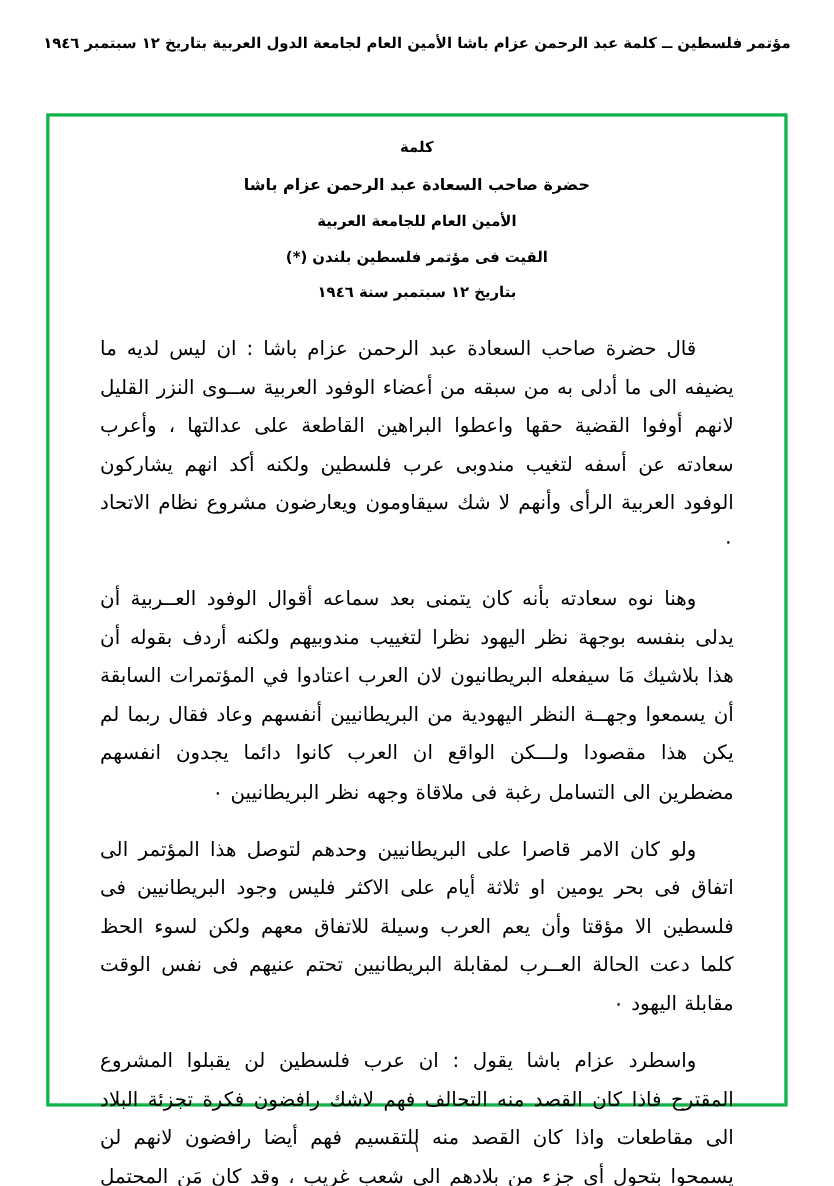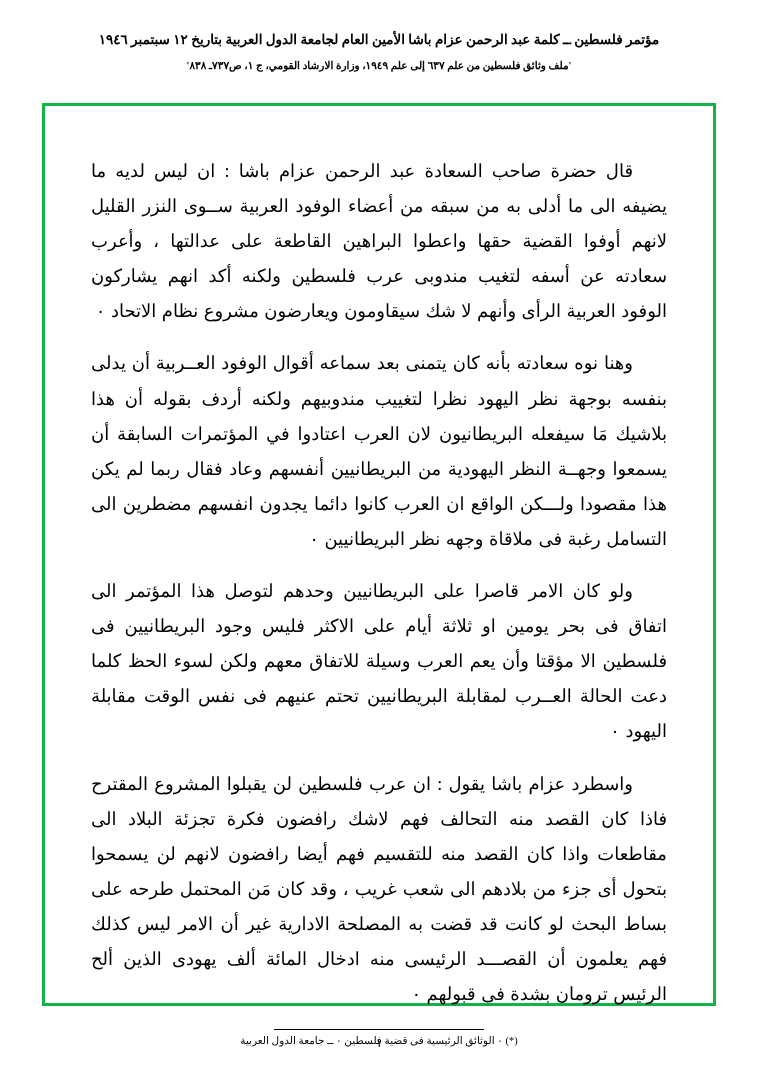--- a/index.html
+++ b/index.html
@@ -15,21 +15,20 @@
     color: #000000;
     position: relative;
     overflow: hidden;
   }
   .page {
     width: 758px;
     height: 1078px;
     position: relative;
     box-sizing: border-box;
     padding: 0;
-    font-family: Liberation Serif, serif;
   }
   .header-block {
     text-align: center;
     padding-top: 30px;
   }
   .doc-title {
     font-size: 13.5px;
     font-weight: bold;
     line-height: 1.5;
     letter-spacing: 0px;
@@ -103,26 +102,32 @@
     font-size: 12px;
   }
 </style>
 </head>
 <body>
 
 <div class="page">
 
   <div class="header-block">
     <div class="doc-title">مؤتمر فلسطين ــ كلمة عبد الرحمن عزام باشا الأمين العام لجامعة الدول العربية بتاريخ ١٢ سبتمبر ١٩٤٦</div>
-    <div class="doc-source">'ملف وثائق فلسطين من علم ٦٣٧ إلى علم ١٩٤٩، وزارة الارشاد القومي، ج ١، ص٧٣٧ـ ٨٣٨'</div>
   </div>
 
   <div class="frame">
     <div class="frame-inner">
 
+      <div class="speech-head">
+        <div class="line l1">كلمة</div>
+        <div class="line l2">حضرة صاحب السعادة عبد الرحمن عزام باشا</div>
+        <div class="line l3">الأمين العام للجامعة العربية</div>
+        <div class="line l4">القيت فى مؤتمر فلسطين بلندن (*)</div>
+        <div class="line l5">بتاريخ ١٢ سبتمبر سنة ١٩٤٦</div>
+      </div>
 
       <div class="body-text">
         <p class="para">قال حضرة صاحب السعادة عبد الرحمن عزام باشا : ان ليس لديه ما يضيفه الى ما أدلى به من سبقه من أعضاء الوفود العربية ســوى النزر القليل لانهم أوفوا القضية حقها واعطوا البراهين القاطعة على عدالتها ، وأعرب سعادته عن أسفه لتغيب مندوبى عرب فلسطين ولكنه أكد انهم يشاركون الوفود العربية الرأى وأنهم لا شك سيقاومون ويعارضون مشروع نظام الاتحاد ٠</p>
         <p class="para">وهنا نوه سعادته بأنه كان يتمنى بعد سماعه أقوال الوفود العــربية أن يدلى بنفسه بوجهة نظر اليهود نظرا لتغييب مندوبيهم ولكنه أردف بقوله أن هذا بلاشيك مَا سيفعله البريطانيون لان العرب اعتادوا في المؤتمرات السابقة أن يسمعوا وجهــة النظر اليهودية من البريطانيين أنفسهم وعاد فقال ربما لم يكن هذا مقصودا ولـــكن الواقع ان العرب كانوا دائما يجدون انفسهم مضطرين الى التسامل رغبة فى ملاقاة وجهه نظر البريطانيين ٠</p>
         <p class="para">ولو كان الامر قاصرا على البريطانيين وحدهم لتوصل هذا المؤتمر الى اتفاق فى بحر يومين او ثلاثة أيام على الاكثر فليس وجود البريطانيين فى فلسطين الا مؤقتا وأن يعم العرب وسيلة للاتفاق معهم ولكن لسوء الحظ كلما دعت الحالة العــرب لمقابلة البريطانيين تحتم عنيهم فى نفس الوقت مقابلة اليهود ٠</p>
         <p class="para">واسطرد عزام باشا يقول : ان عرب فلسطين لن يقبلوا المشروع المقترح فاذا كان القصد منه التحالف فهم لاشك رافضون فكرة تجزئة البلاد الى مقاطعات واذا كان القصد منه للتقسيم فهم أيضا رافضون لانهم لن يسمحوا بتحول أى جزء من بلادهم الى شعب غريب ، وقد كان مَن المحتمل طرحه على بساط البحث لو كانت قد قضت به المصلحة الادارية غير أن الامر ليس كذلك فهم يعلمون أن القصـــد الرئيسى منه ادخال المائة ألف يهودى الذين ألح الرئيس ترومان بشدة فى قبولهم ٠</p>
       </div>
 
       <div class="footnote-rule"></div>
       <div class="footnote">(*) ٠ الوثائق الرئيسية فى قضية فلسطين ٠ ــ جامعة الدول العربية</div>

